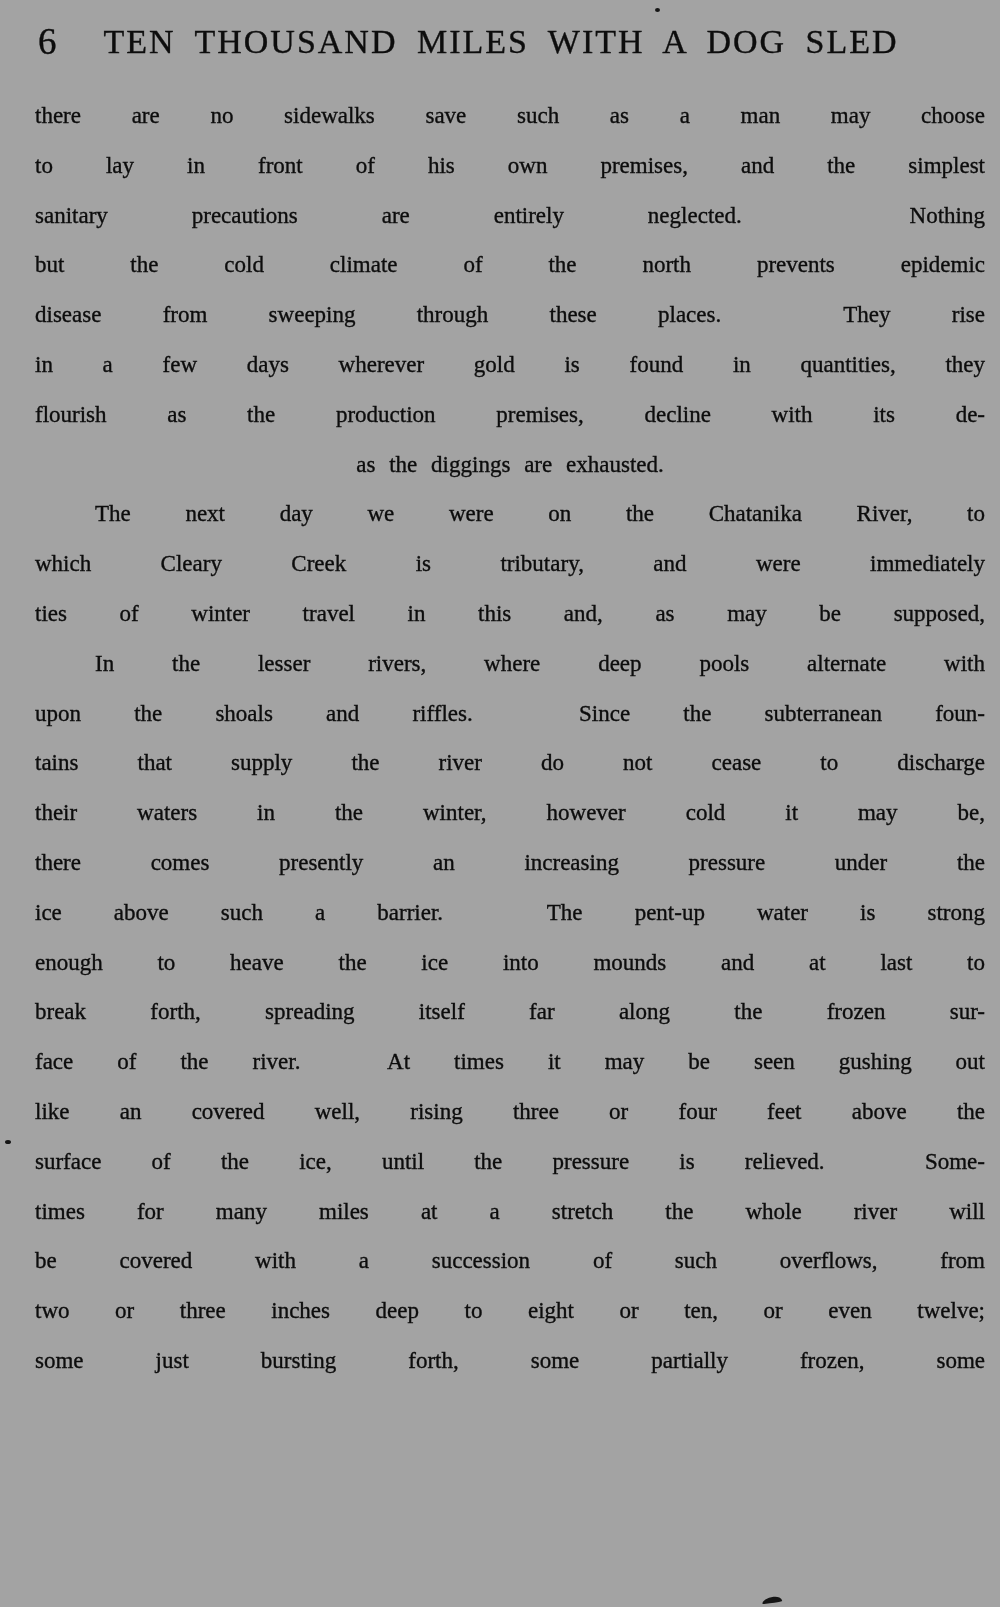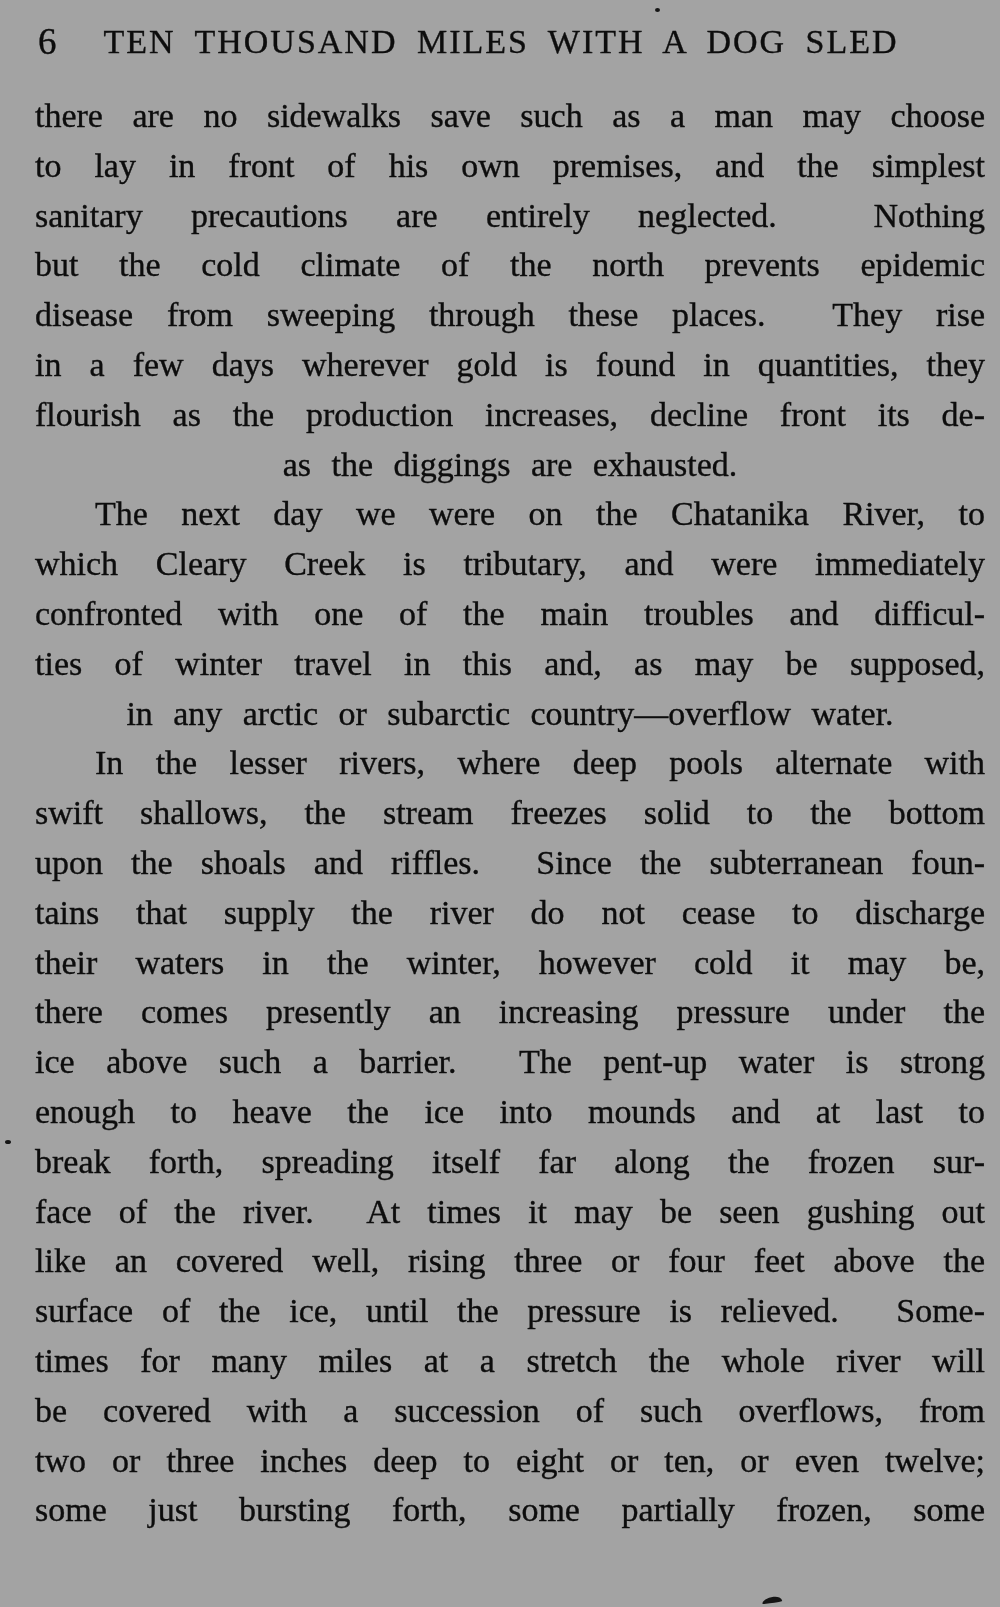--- a/index.html
+++ b/index.html
@@ -44,21 +44,21 @@
   
   .body-text {
     position: absolute;
     top: 91px;
     left: 35px;
     width: 950px;
   }
   .line {
     height: 49.8px;
     line-height: 49.8px;
-    font-size: 34px;
+    font-size: 23px;
     white-space: nowrap;
   }
   .line.j {
     text-align: justify;
     text-align-last: justify;
     white-space: normal;
   }
   .line.end {
     text-align: center;
     word-spacing: 0.35em;
@@ -89,31 +89,28 @@
   </div>
 
   <div class="body-text">
 
     <div class="line j">there are no sidewalks save such as a man may choose</div>
     <div class="line j">to lay in front of his own premises, and the simplest</div>
     <div class="line j">sanitary precautions are entirely neglected.&nbsp; Nothing</div>
     <div class="line j">but the cold climate of the north prevents epidemic</div>
     <div class="line j">disease from sweeping through these places.&nbsp; They rise</div>
     <div class="line j">in a few days wherever gold is found in quantities, they</div>
-    <div class="line j">flourish as the production increases, decline front its de-</div>
+    <div class="line j">flourish as the production premises, decline with its de-</div>
     <div class="line end">as the diggings are exhausted.</div>
 
     <div class="line j indent">The next day we were on the Chatanika River, to</div>
     <div class="line j">which Cleary Creek is tributary, and were immediately</div>
-    <div class="line j">confronted with one of the main troubles and difficul-</div>
     <div class="line j">ties of winter travel in this and, as may be supposed,</div>
-    <div class="line end">in any arctic or subarctic country—overflow water.</div>
 
     <div class="line j indent">In the lesser rivers, where deep pools alternate with</div>
-    <div class="line j">swift shallows, the stream freezes solid to the bottom</div>
     <div class="line j">upon the shoals and riffles.&nbsp; Since the subterranean foun-</div>
     <div class="line j">tains that supply the river do not cease to discharge</div>
     <div class="line j">their waters in the winter, however cold it may be,</div>
     <div class="line j">there comes presently an increasing pressure under the</div>
     <div class="line j">ice above such a barrier.&nbsp; The pent-up water is strong</div>
     <div class="line j">enough to heave the ice into mounds and at last to</div>
     <div class="line j">break forth, spreading itself far along the frozen sur-</div>
     <div class="line j">face of the river.&nbsp; At times it may be seen gushing out</div>
     <div class="line j">like an covered well, rising three or four feet above the</div>
     <div class="line j">surface of the ice, until the pressure is relieved.&nbsp; Some-</div>

